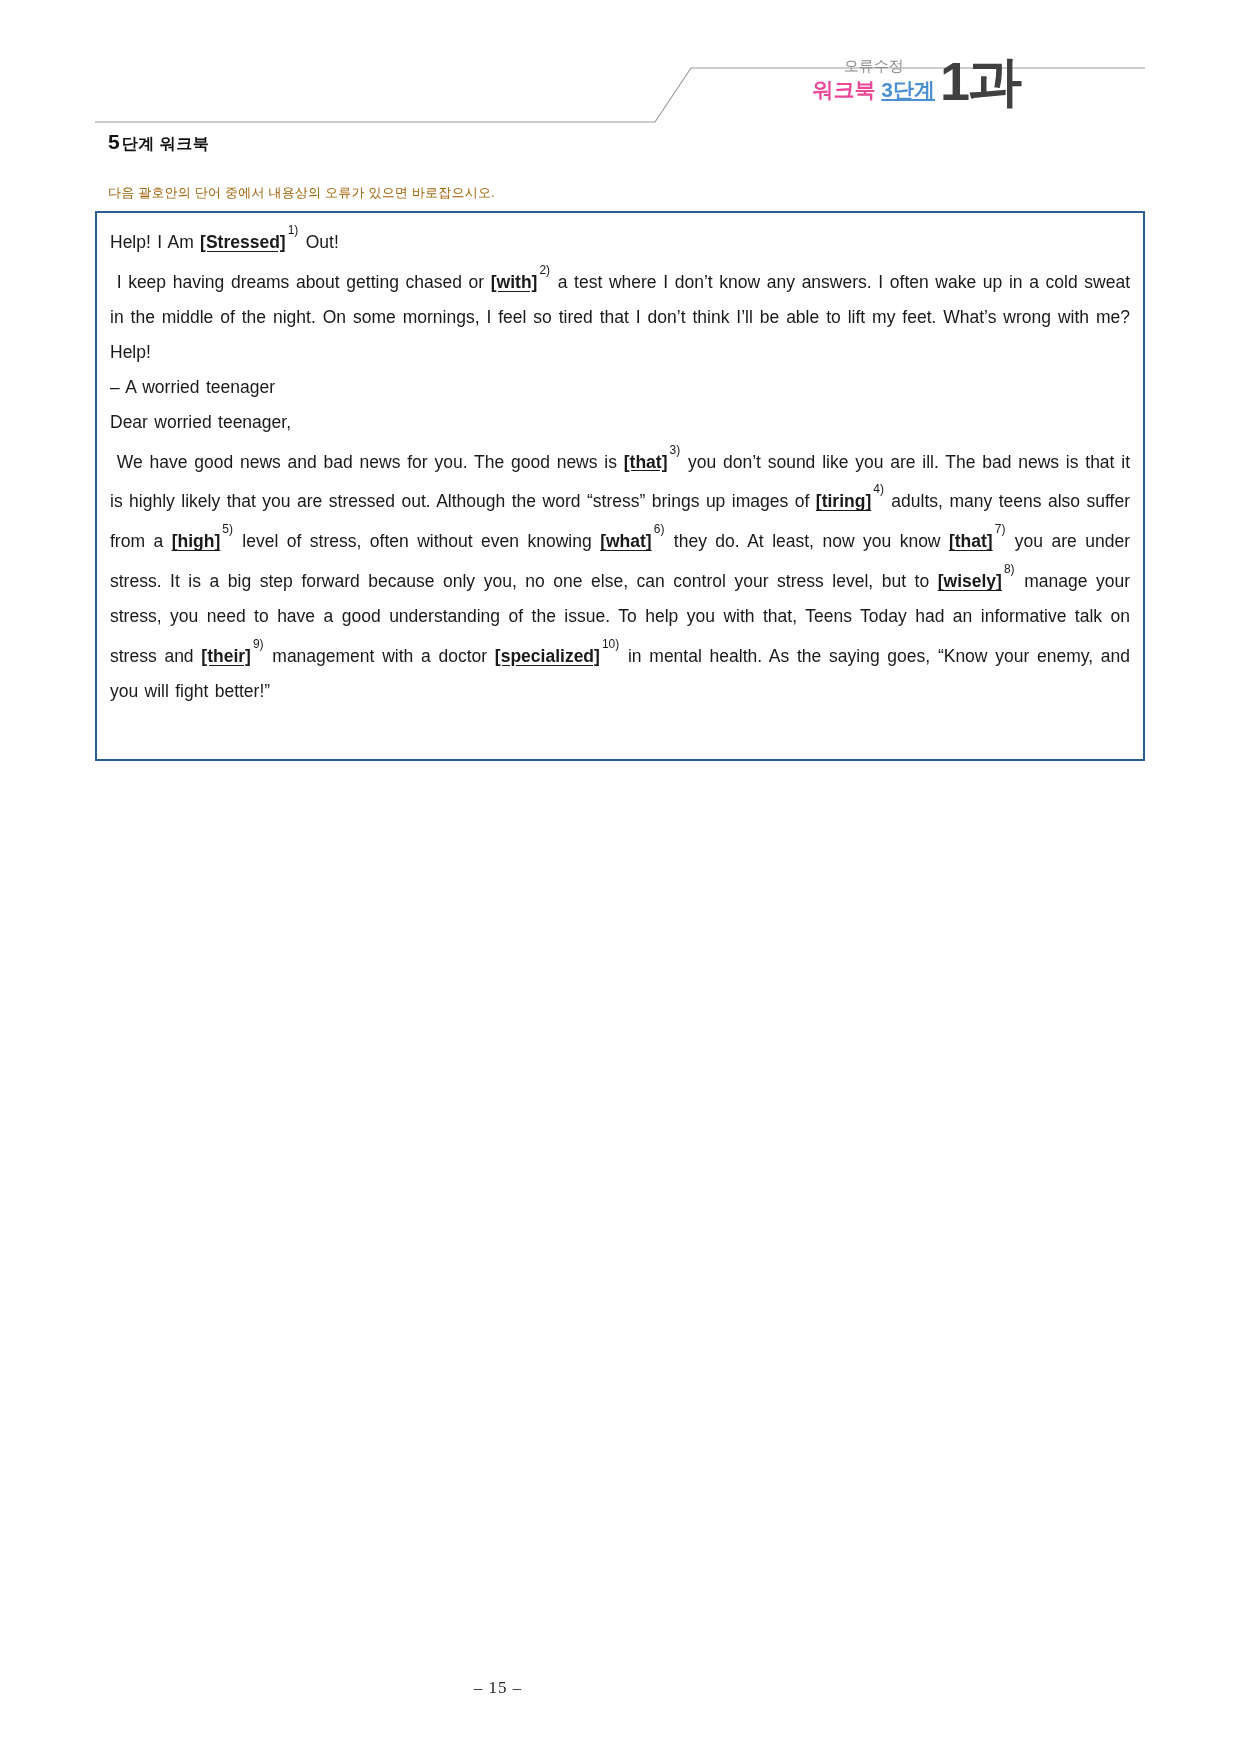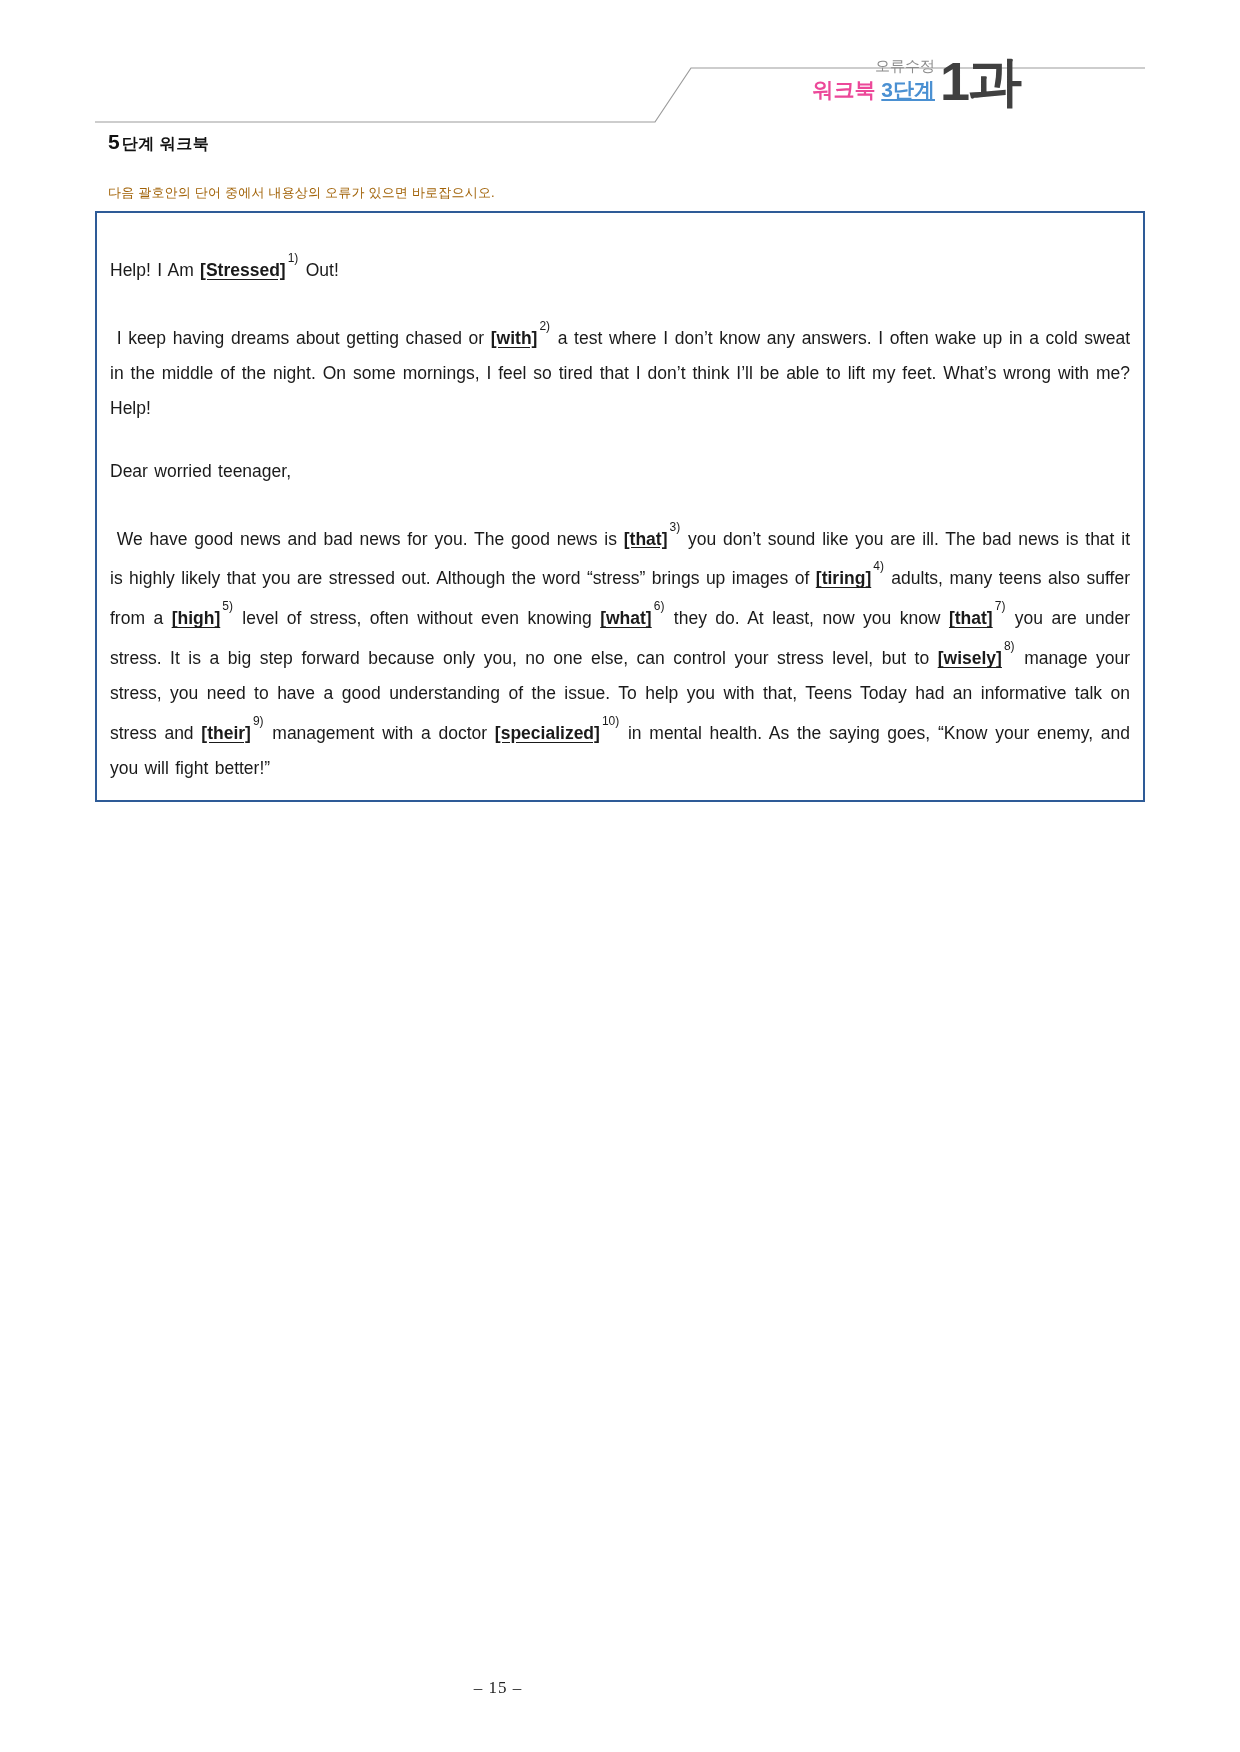--- a/index.html
+++ b/index.html
@@ -17,21 +17,21 @@
   .header-left {
     position: absolute; left: 108px; top: 94px;
     display: flex; align-items: baseline; gap: 2px;
     font-weight: 700; color: #111;
   }
   .header-left .num { font-size: 21px; }
   .header-left .rest { font-size: 16px; letter-spacing: 0.5px; margin-top: 40px; }
 
   .header-right {
     position: absolute; right: 305px; top: 56px;
-    text-align: right; line-height: 1.3;
+    text-align: center; line-height: 1.3;
   }
   .header-right .small-label { font-size: 15px; color: #8c8c8c; display: block; }
   .header-right .series { font-size: 21px; font-weight: 700; }
   .header-right .series .gray { color: #7f7f7f; }
   .header-right .series .blue { color: #4a90d2; text-decoration: underline; }
   .unit-badge {
     position: absolute; left: 940px; top: 54px;
     font-size: 54px; font-weight: 700; color: #70ad47;
     letter-spacing: -2px; line-height: 1.0;
   }
@@ -49,21 +49,20 @@
     border: 2px solid #2e5b97;
     background: #ffffff;
     padding: 7px 13px 14px 13px;
   }
   .passage-box p.line {
     font-size: 17.5px; line-height: 35px;
     text-align: justify;
     white-space: pre-wrap;
     word-spacing: 1.5px;
     color: #1a1a1a;
-    margin-top: 28px;
   }
   .passage-box .bracket {
     font-weight: 700;
     text-decoration: underline;
     text-underline-offset: 3px;
   }
   .passage-box sup.num {
     font-size: 12px;
     position: relative; top: -7px;
     margin-left: 2px; margin-right: 1px;
@@ -100,19 +99,20 @@
       <span class="blue" style="color: rgb(74, 144, 210);">3단계</span>
     </span>
   </div>
   <div class="unit-badge" style="color: #404040;">1과</div>
 
   <div class="instruction">다음 괄호안의 단어 중에서 내용상의 오류가 있으면 바로잡으시오.</div>
 
   <div class="passage-box" style="border-color: rgb(46, 91, 151);">
       <p class="line">Help! I Am <span class="bracket">[Stressed]</span><sup class="num">1)</sup> Out!</p>
       <p class="line"> I keep having dreams about getting chased or <span class="bracket">[with]</span><sup class="num">2)</sup> a test where I don’t know any answers. I often wake up in a cold sweat in the middle of the night. On some mornings, I feel so tired that I don’t think I’ll be able to lift my feet. What’s wrong with me? Help!</p>
+      <p class="line">– A worried teenager</p>
       <p class="line">Dear worried teenager,</p>
       <p class="line"> We have good news and bad news for you. The good news is <span class="bracket">[that]</span><sup class="num">3)</sup> you don’t sound like you are ill. The bad news is that it is highly likely that you are stressed out. Although the word “stress” brings up images of <span class="bracket">[tiring]</span><sup class="num">4)</sup> adults, many teens also suffer from a <span class="bracket">[high]</span><sup class="num">5)</sup> level of stress, often without even knowing <span class="bracket">[what]</span><sup class="num">6)</sup> they do. At least, now you know <span class="bracket">[that]</span><sup class="num">7)</sup> you are under stress. It is a big step forward because only you, no one else, can control your stress level, but to <span class="bracket">[wisely]</span><sup class="num">8)</sup> manage your stress, you need to have a good understanding of the issue. To help you with that, Teens Today had an informative talk on stress and <span class="bracket">[their]</span><sup class="num">9)</sup> management with a doctor <span class="bracket">[specialized]</span><sup class="num">10)</sup> in mental health. As the saying goes, “Know your enemy, and you will fight better!”</p>
     </div>
 
   <div class="footer">– 15 –</div>
 
 </div>
 
 </body></html>

